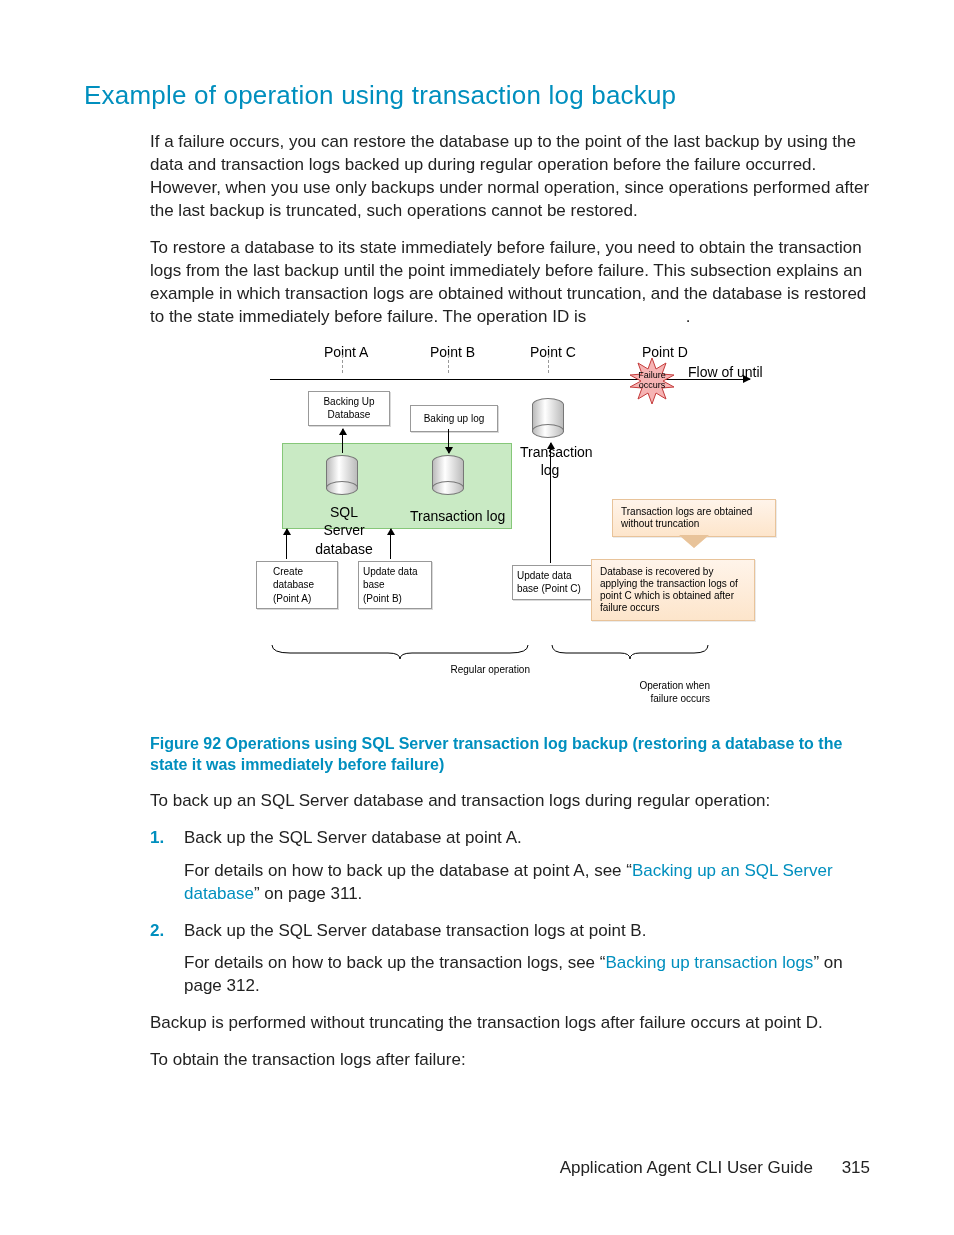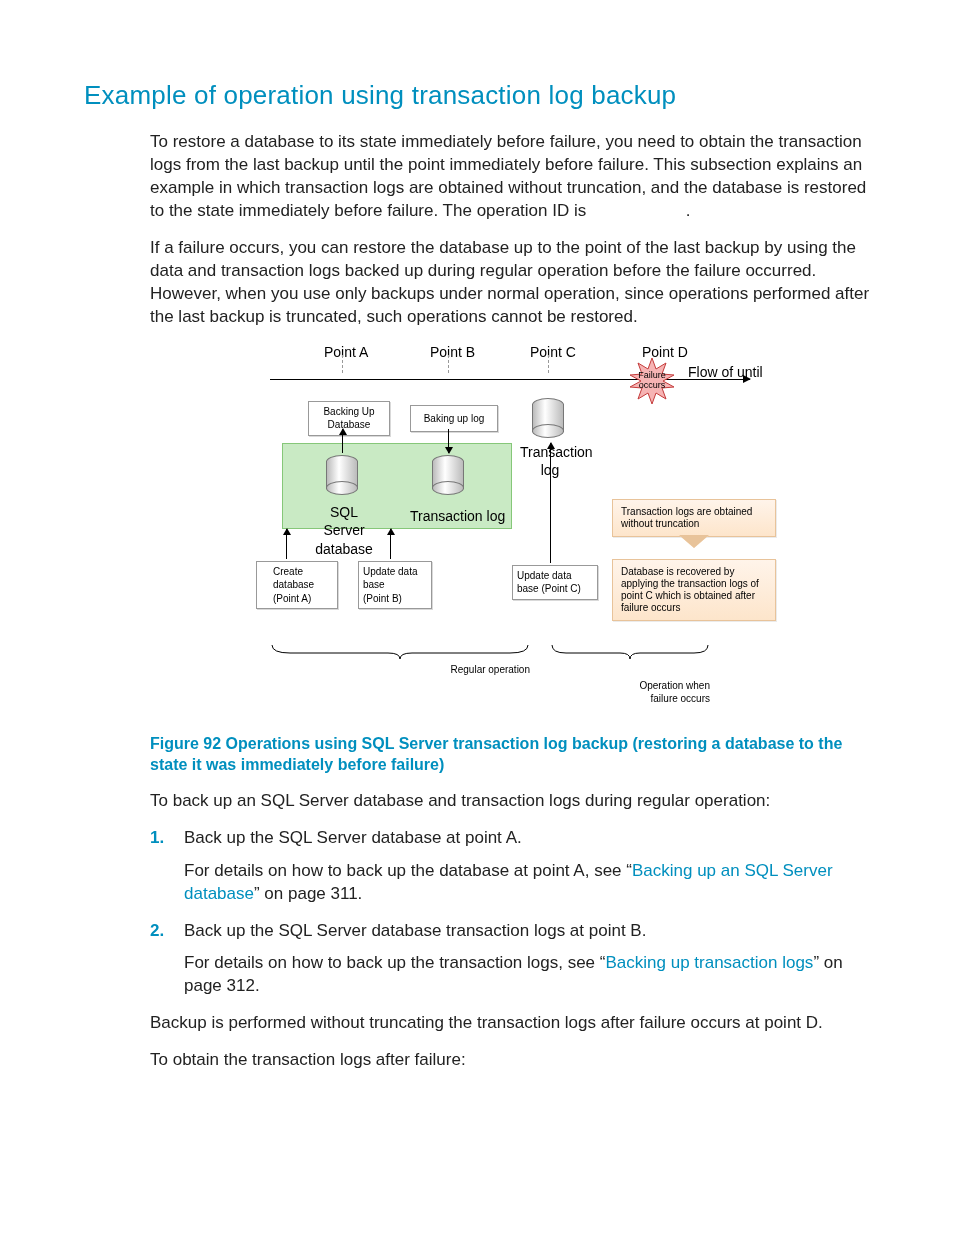--- a/index.html
+++ b/index.html
@@ -171,26 +171,26 @@
   }
 </style>
 </head>
 <body>
 
 <div class="page">
 
   <h2 class="section-title">Example of operation using transaction log backup</h2>
 
   <div class="body-indent">
+    <p>If a failure occurs, you can restore the database up to the point of the last backup by using the data and transaction logs backed up during regular operation before the failure occurred. However, when you use only backups under normal operation, since operations performed after the last backup is truncated, such operations cannot be restored.</p>
     <p>
       <span>To restore a database to its state immediately before failure, you need to obtain the transaction logs from the last backup until the point immediately before failure. This subsection explains an example in which transaction logs are obtained without truncation, and the database is restored to the state immediately before failure. The operation ID is </span>
       <span style="display:inline-block;width:90px;"></span>
       <span>.</span>
     </p>
-    <p>If a failure occurs, you can restore the database up to the point of the last backup by using the data and transaction logs backed up during regular operation before the failure occurred. However, when you use only backups under normal operation, since operations performed after the last backup is truncated, such operations cannot be restored.</p>
 
     <div class="figure-area">
 
       <div class="lbl" style="left:74px; top:0;">Point A</div>
       <div class="lbl" style="left:180px; top:0;">Point B</div>
       <div class="lbl" style="left:280px; top:0;">Point C</div>
       <div class="lbl" style="left:392px; top:0;">Point D</div>
 
       <div class="timearrow" style="left:20px; top:36px; width:480px;"></div>
       <div class="lbl" style="left:438px; top:20px;">Flow of until</div>
@@ -200,21 +200,21 @@
       <div style="position:absolute;left:298px;top:12px;height:18px;border-left:1px dashed #999;"></div>
 
       <div class="star" style="left:378px; top:14px;">
         <svg viewBox="0 0 48 48">
             <polygon points="24,1 28,12 38,6 34,17 46,18 35,24 46,30 34,31 38,42 28,36 24,47 20,36 10,42 14,31 2,30 13,24 2,18 14,17 10,6 20,12" fill="#f6b4b4" stroke="#c43b3b" stroke-width="1"></polygon>
           </svg>
         <span style="white-space:pre-line;">Failure
 occurs</span>
       </div>
 
-      <div class="box" style="left:58px; top:58px; width:72px;">Backing Up
+      <div class="box" style="left:58px; top:48px; width:72px;">Backing Up
 Database</div>
 
       <div class="box" style="left:160px; top:62px; width:78px; padding:6px 4px;">Baking up log</div>
 
       <div class="cyl" style="left:282px; top:55px;">
           <div class="top"></div>
           <div class="body"></div>
           <div class="bot"></div>
         </div>
       <div class="lbl" style="left:270px; top:100px; text-align:center; width:60px; white-space:normal;">Transaction
@@ -249,21 +249,21 @@
 base (Point C)</div>
 
       <div class="vline up" style="left:36px; top:186px; height:30px;"></div>
       <div class="vline up" style="left:140px; top:186px; height:30px;"></div>
       <div class="vline up" style="left:300px; top:100px; height:120px;"></div>
 
       <div class="callout" style="left:362px; top:156px; width:146px;">
         <span>Transaction logs are obtained without truncation</span>
         <div class="callout-arrow-down"></div>
       </div>
-      <div class="callout" style="left:362px; top:216px; width:146px;">
+      <div class="callout" style="left:341px; top:216px; width:146px;">
         <span>Database is recovered by applying the transaction logs of point C which is obtained after failure occurs</span>
       </div>
 
       <div class="brace" style="left:20px; top:300px; width:260px;">
         <svg viewBox="0 0 260 18" width="260" height="18">
             <path d="M2 2 Q2 10 20 10 L118 10 Q130 10 130 16 Q130 10 142 10 L240 10 Q258 10 258 2" fill="none" stroke="#000" stroke-width="1"></path>
           </svg>
         <div style="margin-top:2px;">Regular operation</div>
       </div>
       <div class="brace" style="left:300px; top:300px; width:160px;">
@@ -293,13 +293,17 @@
         <p>
           <span>For details on how to back up the transaction logs, see “</span><a class="cross" href="#">Backing up transaction logs</a><span>” on page 312.</span>
         </p>
       </li>
     </ol>
 
     <p>Backup is performed without truncating the transaction logs after failure occurs at point D.</p>
     <p>To obtain the transaction logs after failure:</p>
   </div>
 
+  <div class="footer">
+    <span>Application Agent CLI User Guide</span>
+    <span class="pn">315</span>
+  </div>
 </div>
 
 </body></html>

